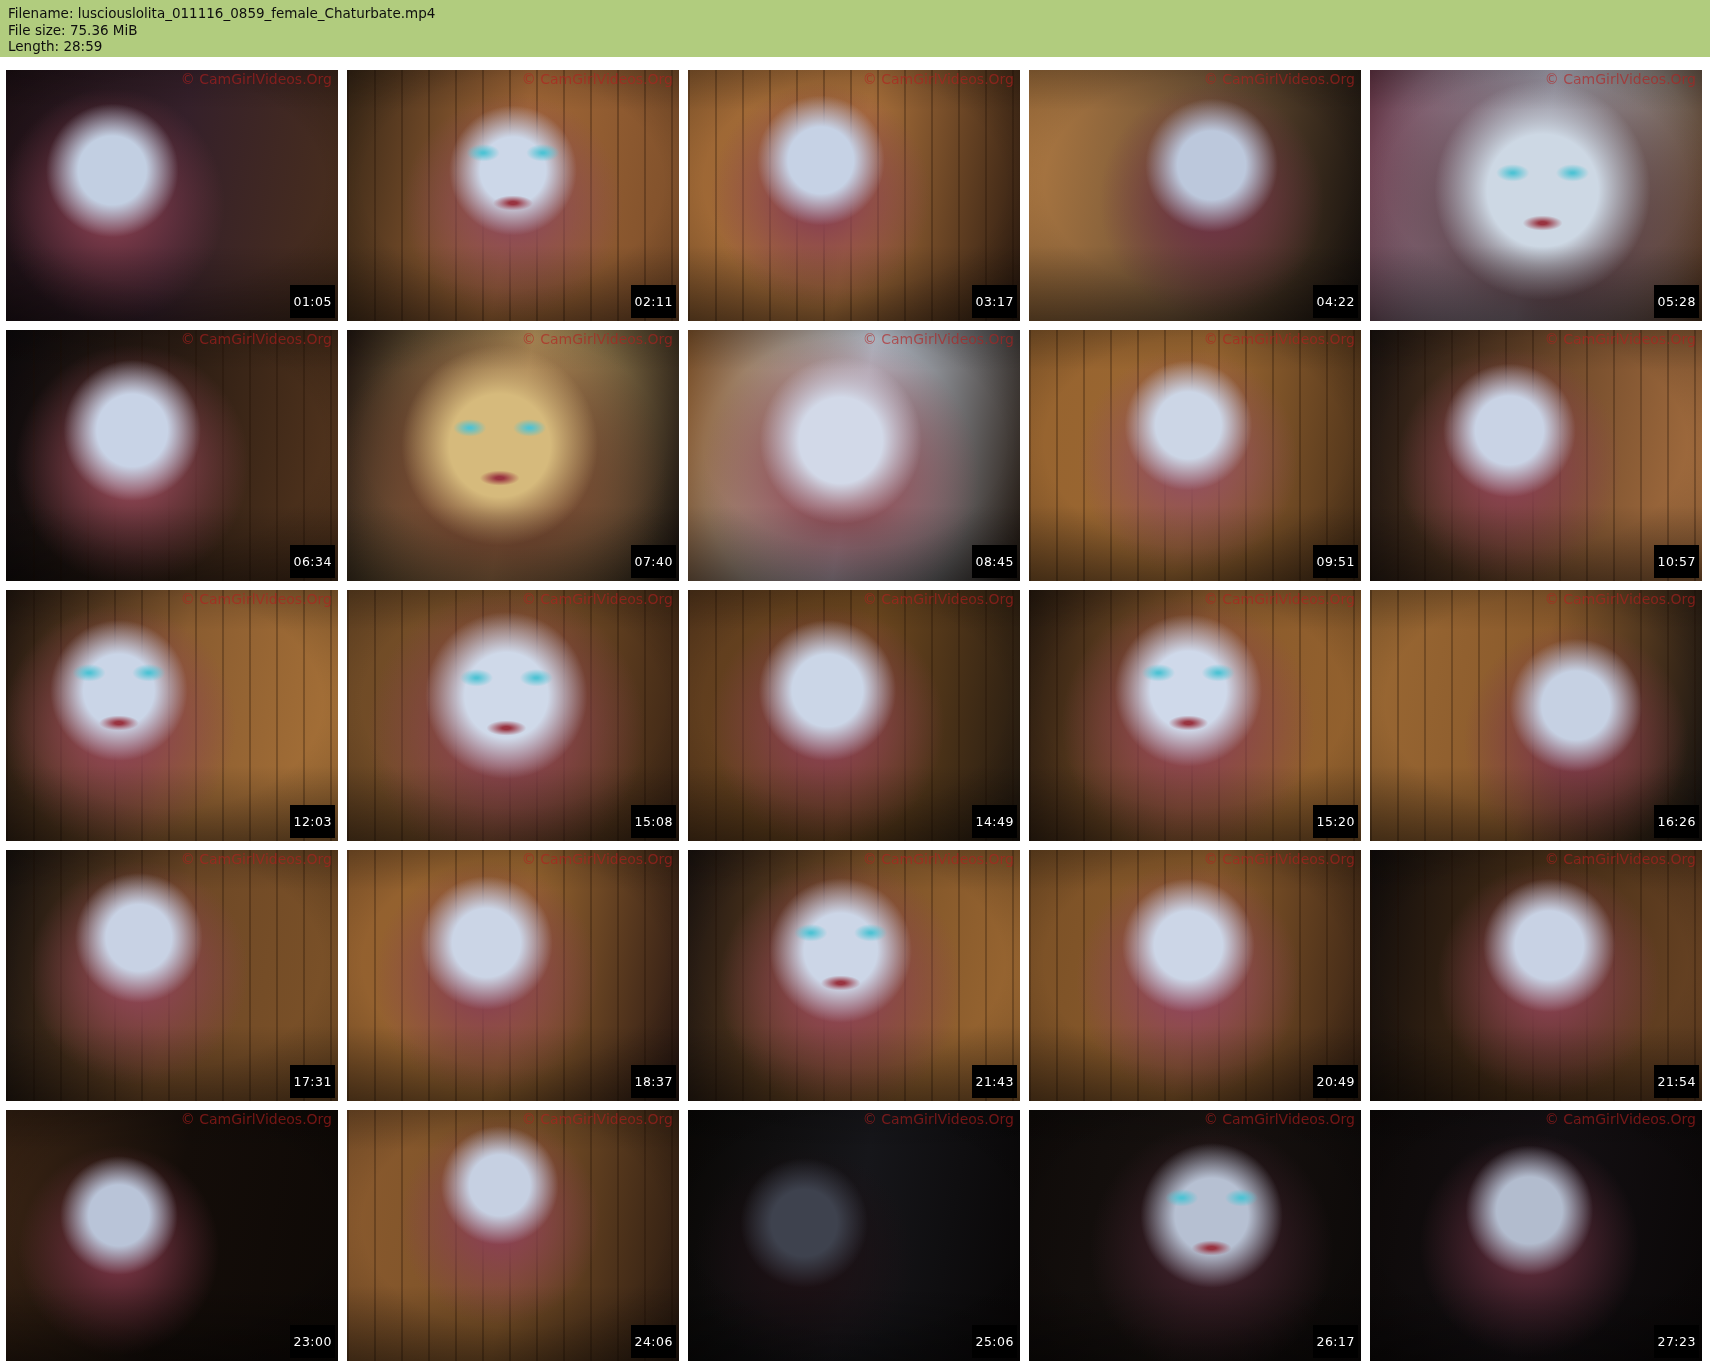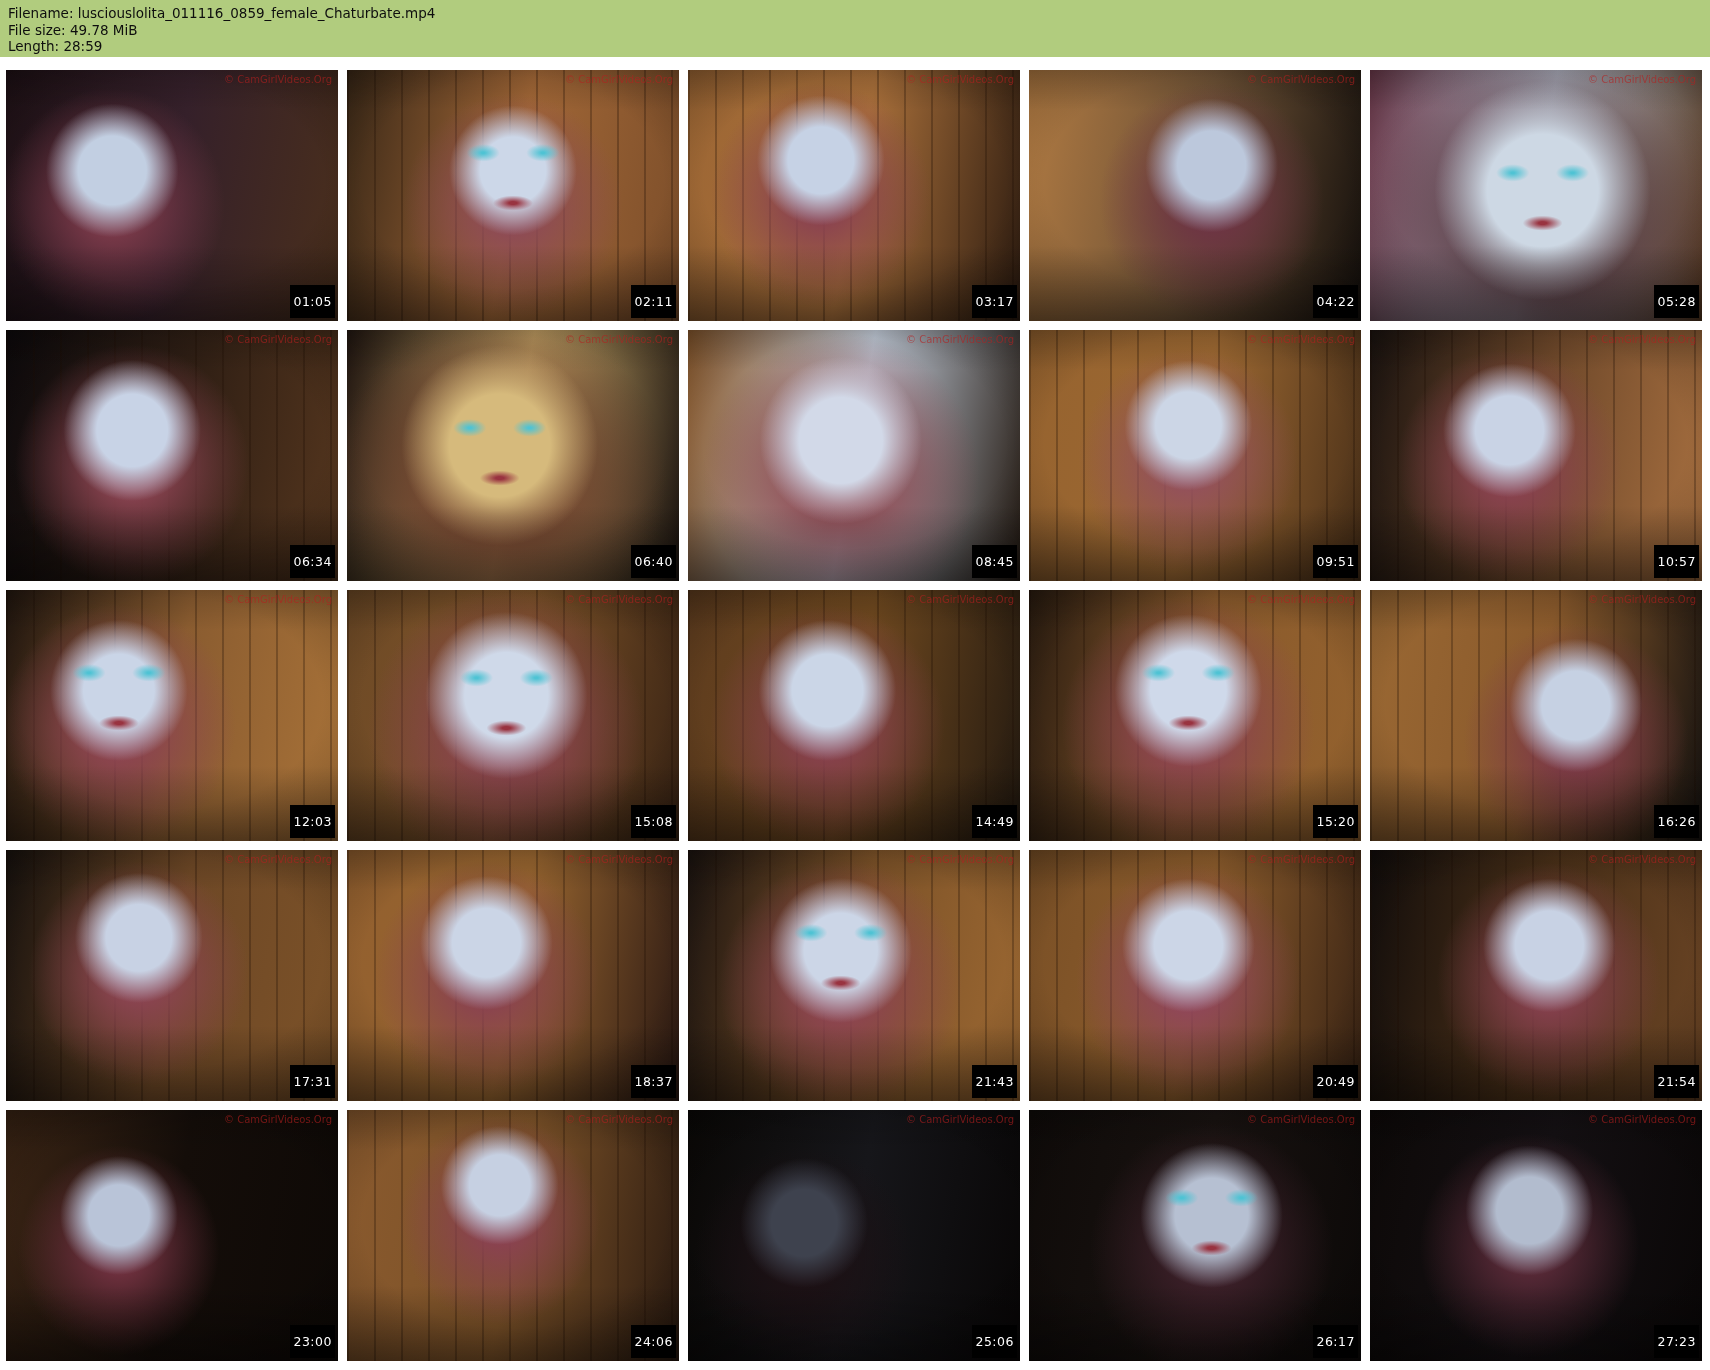--- a/index.html
+++ b/index.html
@@ -49,37 +49,37 @@
     color: var(--ts-fg, #fff);
     font-size: 12.5px; line-height: 17px;
     padding: 8px 3px;
     letter-spacing: 0.5px;
     z-index: 3;
   }
   .wm {
     position: absolute; top: 3px; right: 6px;
     color: var(--wm-color, #b51f1f);
     opacity: 0.62;
-    font-size: 10px; line-height: 13px;
+    font-size: 14px; line-height: 13px;
     z-index: 2;
     filter: blur(0.3px);
   }
 </style>
 </head>
 <body>
 
 <header class="media-header">
   <div class="hleft">
     <div>
       <span>Filename:</span>
       <span>lusciouslolita_011116_0859_female_Chaturbate.mp4</span>
     </div>
     <div>
       <span>File size:</span>
-      <span>49.78 MiB</span>
+      <span>75.36 MiB</span>
     </div>
     <div>
       <span>Length:</span>
       <span>28:59</span>
     </div>
   </div>
 </header>
 
 <div class="grid">
     <figure class="thumb">
@@ -108,21 +108,21 @@
     <span class="ts">05:28</span>
   </figure>
     <figure class="thumb">
     <div class="scene" style="background: radial-gradient(28% 38% at 38% 40%, rgb(200, 211, 230) 0%, rgb(200, 211, 230) 38%, transparent 74%), radial-gradient(49% 67% at 38% 54%, rgb(140, 68, 82) 15%, transparent 72%), repeating-linear-gradient(90deg, rgba(28, 12, 2, 0.28) 0px, rgba(28, 12, 2, 0.28) 2px, transparent 2px, transparent 27px), linear-gradient(100deg, rgb(14, 10, 12) 0%, rgb(46, 30, 20) 50%, rgb(85, 54, 30) 100%);"></div>
     <span class="wm">© CamGirlVideos.Org</span>
     <span class="ts">06:34</span>
   </figure>
     <figure class="thumb">
     <div class="scene" style="background: radial-gradient(5% 3.5% at 37% 39%, rgb(79, 195, 212) 10%, transparent 100%), radial-gradient(5% 3.5% at 55% 39%, rgb(79, 195, 212) 10%, transparent 100%), radial-gradient(6% 3% at 46% 59%, rgb(153, 51, 64) 20%, transparent 100%), radial-gradient(40% 54% at 46% 46%, rgb(214, 186, 124) 0%, rgb(214, 186, 124) 38%, transparent 74%), radial-gradient(70% 96% at 46% 60%, rgb(106, 56, 40) 15%, transparent 72%), linear-gradient(100deg, rgb(36, 24, 18) 0%, rgb(200, 168, 104) 50%, rgb(28, 20, 16) 100%);"></div>
     <span class="wm">© CamGirlVideos.Org</span>
-    <span class="ts">06:40</span>
+    <span class="ts">07:40</span>
   </figure>
     <figure class="thumb">
     <div class="scene" style="background: radial-gradient(33% 45% at 46% 44%, rgb(210, 217, 232) 0%, rgb(210, 217, 232) 38%, transparent 74%), radial-gradient(58% 79% at 46% 58%, rgb(138, 64, 72) 15%, transparent 72%), linear-gradient(100deg, rgb(138, 90, 46) 0%, rgb(194, 203, 216) 50%, rgb(36, 26, 18) 100%);"></div>
     <span class="wm">© CamGirlVideos.Org</span>
     <span class="ts">08:45</span>
   </figure>
     <figure class="thumb">
     <div class="scene" style="background: radial-gradient(26% 35% at 48% 38%, rgb(204, 214, 230) 0%, rgb(204, 214, 230) 38%, transparent 74%), radial-gradient(46% 62% at 48% 52%, rgb(147, 80, 92) 15%, transparent 72%), repeating-linear-gradient(90deg, rgba(28, 12, 2, 0.28) 0px, rgba(28, 12, 2, 0.28) 2px, transparent 2px, transparent 27px), linear-gradient(100deg, rgb(150, 99, 47) 0%, rgb(156, 104, 50) 50%, rgb(74, 48, 24) 100%);"></div>
     <span class="wm">© CamGirlVideos.Org</span>
     <span class="ts">09:51</span>

